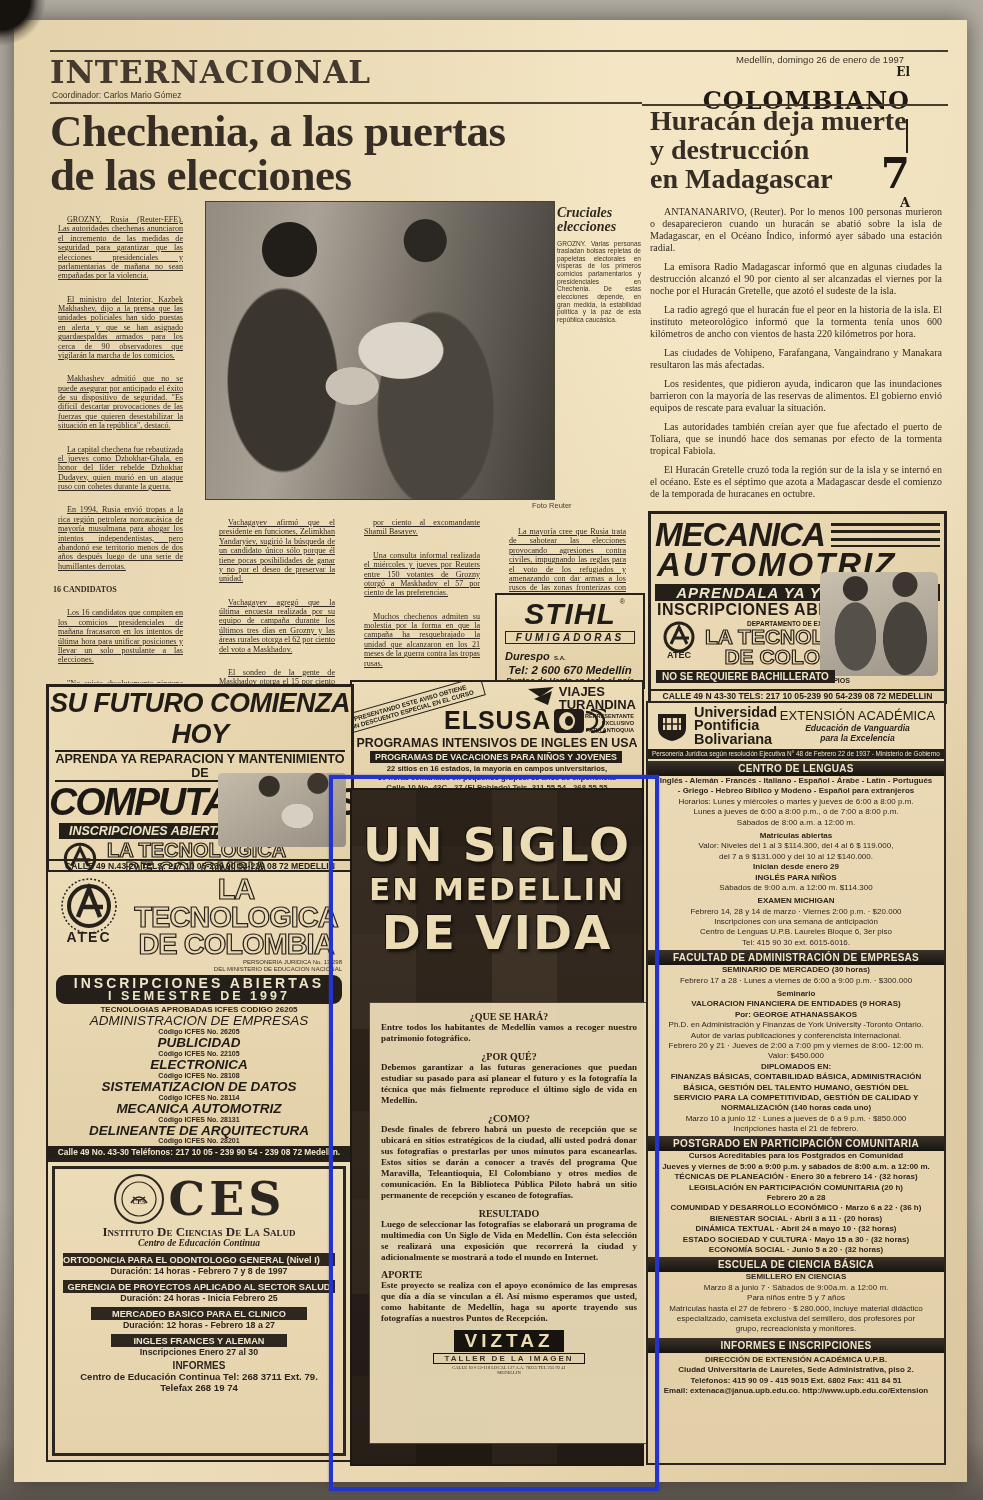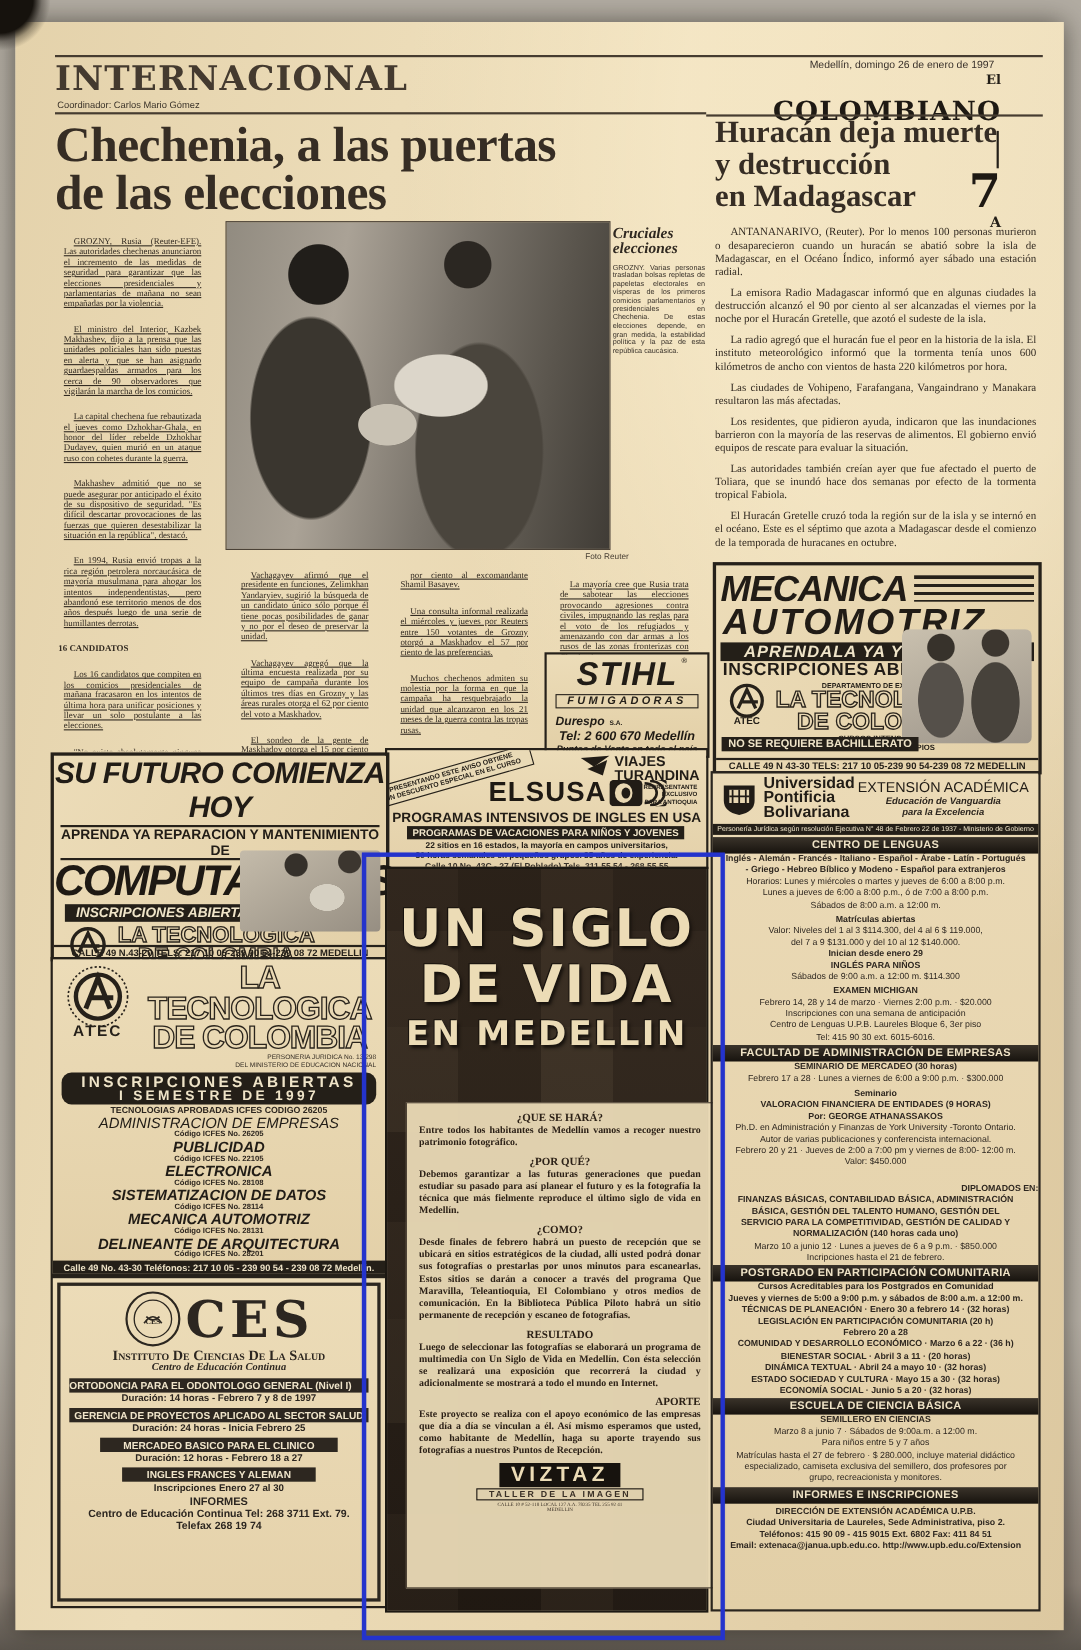--- a/index.html
+++ b/index.html
@@ -52,22 +52,22 @@
     <span class="dserif" style="font-size:13px;font-weight:bold;color:#241f18;padding-bottom:2px;">A</span>
   </div>
   <div class="rule" style="left:628px;top:84px;width:306px;height:2px;"></div>
 
   <div class="abs serif prelines" style="left:36px;top:90px;width:560px;font-size:45px;line-height:.97;font-weight:bold;letter-spacing:-.5px;color:#362d24;">Chechenia, a las puertas
 de las elecciones</div>
 
   <div class="abs news" style="left:30px;top:181px;width:153px;height:482px;overflow:hidden;">
     <p>GROZNY, Rusia (Reuter-EFE). Las autoridades chechenas anunciaron el incremento de las medidas de seguridad para garantizar que las elecciones presidenciales y parlamentarias de mañana no sean empañadas por la violencia.</p>
     <p>El ministro del Interior, Kazbek Makhashev, dijo a la prensa que las unidades policiales han sido puestas en alerta y que se han asignado guardaespaldas armados para los cerca de 90 observadores que vigilarán la marcha de los comicios.</p>
+    <p>Makhashev admitió que no se puede asegurar por anticipado el éxito de su dispositivo de seguridad. "Es difícil descartar provocaciones de las fuerzas que quieren desestabilizar la situación en la república", destacó.</p>
     <p>La capital chechena fue rebautizada el jueves como Dzhokhar-Ghala, en honor del líder rebelde Dzhokhar Dudayev, quien murió en un ataque ruso con cohetes durante la guerra.</p>
-    <p>Makhashev admitió que no se puede asegurar por anticipado el éxito de su dispositivo de seguridad. "Es difícil descartar provocaciones de las fuerzas que quieren desestabilizar la situación en la república", destacó.</p>
     <p>En 1994, Rusia envió tropas a la rica región petrolera norcaucásica de mayoría musulmana para ahogar los intentos independentistas, pero abandonó ese territorio menos de dos años después luego de una serie de humillantes derrotas.</p>
     <div class="sub">16 CANDIDATOS</div>
     <p>Los 16 candidatos que compiten en los comicios presidenciales de mañana fracasaron en los intentos de última hora para unificar posiciones y llevar un solo postulante a las elecciones.</p>
     <p>"No existe absolutamente ninguna posibilidad de un candidato común", afirmó a Mayerbek Vachagayev, el principal colaborador del excomandante rebelde Aslan Maskhadov.</p>
   </div>
 
   <div class="abs" style="left:191px;top:181px;width:348px;height:297px;border:1px solid #4a4136;
       background:
         radial-gradient(circle at 24% 16%, #211e1a 0 27px, transparent 28px),
         radial-gradient(circle at 63% 13%, #2b2722 0 21px, transparent 22px),
@@ -304,33 +304,33 @@
   </div>
 
   <div class="abs" style="left:336px;top:768px;width:290px;height:674px;border:2px solid #1c1812;
       background:
         linear-gradient(rgba(62,50,38,.45), rgba(28,22,16,.55)),
         repeating-linear-gradient(90deg,#7a6e60 0 64px,#55493d 64px 140px,#8d8070 140px 205px,#60544a 205px 290px),
         repeating-linear-gradient(0deg,#6e6255 0 88px,#51463c 88px 170px,#7f7365 170px 265px);
       background-blend-mode:normal,multiply,normal;">
     <div style="text-align:center;margin-top:30px;color:#ecdcb6;text-shadow:2px 3px 3px #17120d, -1px -1px 0 #17120d;font-family:'DejaVu Sans',sans-serif;">
       <div style="font-size:47px;font-weight:bold;letter-spacing:2px;line-height:1.08;">UN SIGLO</div>
+      <div style="font-size:31px;font-weight:bold;letter-spacing:2px;line-height:1.2;">EN MEDELLIN</div>
       <div style="font-size:47px;font-weight:bold;letter-spacing:2px;line-height:1.08;">DE VIDA</div>
-      <div style="font-size:31px;font-weight:bold;letter-spacing:2px;line-height:1.2;">EN MEDELLIN</div>
     </div>
     <div style="position:absolute;left:17px;top:212px;width:256px;bottom:20px;background:rgba(234,218,182,.95);border:1px solid #4e4336;padding:8px 11px;font-family:'Liberation Serif',serif;color:#2c2117;">
       <div style="text-align:center;font-size:10px;font-weight:bold;">¿QUE SE HARÁ?</div>
       <div style="font-size:9px;font-weight:bold;text-align:justify;line-height:1.22;margin-bottom:7px;">Entre todos los habitantes de Medellín vamos a recoger nuestro patrimonio fotográfico.</div>
       <div style="text-align:center;font-size:10px;font-weight:bold;">¿POR QUÉ?</div>
       <div style="font-size:9px;font-weight:bold;text-align:justify;line-height:1.22;margin-bottom:7px;">Debemos garantizar a las futuras generaciones que puedan estudiar su pasado para así planear el futuro y es la fotografía la técnica que más fielmente reproduce el último siglo de vida en Medellín.</div>
       <div style="text-align:center;font-size:10px;font-weight:bold;">¿COMO?</div>
       <div style="font-size:9px;font-weight:bold;text-align:justify;line-height:1.22;margin-bottom:7px;">Desde finales de febrero habrá un puesto de recepción que se ubicará en sitios estratégicos de la ciudad, allí usted podrá donar sus fotografías o prestarlas por unos minutos para escanearlas. Estos sitios se darán a conocer a través del programa Que Maravilla, Teleantioquia, El Colombiano y otros medios de comunicación. En la Biblioteca Pública Piloto habrá un sitio permanente de recepción y escaneo de fotografías.</div>
       <div style="text-align:center;font-size:10px;font-weight:bold;">RESULTADO</div>
       <div style="font-size:9px;font-weight:bold;text-align:justify;line-height:1.22;margin-bottom:7px;">Luego de seleccionar las fotografías se elaborará un programa de multimedia con Un Siglo de Vida en Medellín.  Con ésta selección se realizará una exposición que recorrerá la ciudad y adicionalmente se mostrará a todo el mundo en Internet.</div>
-      <div style="text-align:right;font-size:10px;font-weight:bold;">APORTE</div>
+      <div style="text-align:left;font-size:10px;font-weight:bold;">APORTE</div>
       <div style="font-size:9px;font-weight:bold;text-align:justify;line-height:1.22;margin-bottom:6px;">Este proyecto se realiza con el apoyo económico de las empresas que día a día se vinculan a él. Así mismo esperamos que usted, como habitante de Medellín, haga su aporte trayendo sus fotografías a nuestros Puntos de Recepción.</div>
       <div style="text-align:center;">
         <div style="display:inline-block;background:#17130e;color:#ecdcb6;font-size:19px;font-weight:900;letter-spacing:4px;padding:0 10px;font-family:'Liberation Sans',sans-serif;">VIZTAZ</div>
         <div style="width:150px;margin:1px auto 0 auto;border:1.5px solid #17130e;font-size:8px;font-weight:900;letter-spacing:2px;color:#3a3026;font-family:'Liberation Sans',sans-serif;">TALLER DE  LA IMAGEN</div>
         <div style="font-size:4.6px;color:#3a3026;margin-top:1px;">CALLE 10 # 52-118 LOCAL 127 A.A. 78235 TEL 255 92 41</div>
         <div style="font-size:4.6px;color:#3a3026;">MEDELLIN</div>
       </div>
     </div>
   </div>
 
@@ -373,21 +373,21 @@
     <div class="upbbar" style="margin-top:2px;">FACULTAD DE ADMINISTRACIÓN DE EMPRESAS</div>
     <div class="upbtxt b">SEMINARIO DE MERCADEO (30 horas)</div>
     <div class="upbtxt prelines">Febrero 17 a 28 · Lunes a viernes de 6:00 a 9:00 p.m. · $300.000</div>
     <div class="upbtxt" style="margin-top:3px;font-weight:bold;">Seminario</div>
     <div class="upbtxt b prelines">VALORACION FINANCIERA DE ENTIDADES (9 HORAS)
 Por: GEORGE ATHANASSAKOS</div>
     <div class="upbtxt prelines">Ph.D. en Administración y Finanzas de York University -Toronto Ontario.
 Autor de varias publicaciones y conferencista internacional.
 Febrero 20 y 21 · Jueves de 2:00 a 7:00 pm y  viernes de 8:00- 12:00 m.
 Valor: $450.000</div>
-    <div class="upbtxt b" style="margin-top:14px;text-align:right;">DIPLOMADOS EN:</div>
+    <div class="upbtxt b" style="margin-top:0;">DIPLOMADOS EN:</div>
     <div class="upbtxt b prelines">FINANZAS BÁSICAS, CONTABILIDAD BÁSICA, ADMINISTRACIÓN
 BÁSICA, GESTIÓN DEL TALENTO HUMANO, GESTIÓN DEL
 SERVICIO PARA LA COMPETITIVIDAD, GESTIÓN DE CALIDAD Y
 NORMALIZACIÓN (140 horas cada uno)</div>
     <div class="upbtxt prelines">Marzo 10 a junio 12 · Lunes a jueves de 6 a 9 p.m. · $850.000
 Incripciones hasta el 21 de febrero.</div>
 
     <div class="upbbar" style="margin-top:2px;">POSTGRADO EN PARTICIPACIÓN COMUNITARIA</div>
     <div class="upbtxt b">Cursos Acreditables para los Postgrados en Comunidad</div>
     <div class="upbtxt prelines" style="font-weight:bold;">Jueves y viernes de 5:00 a 9:00 p.m. y sábados de 8:00 a.m. a 12:00 m.

